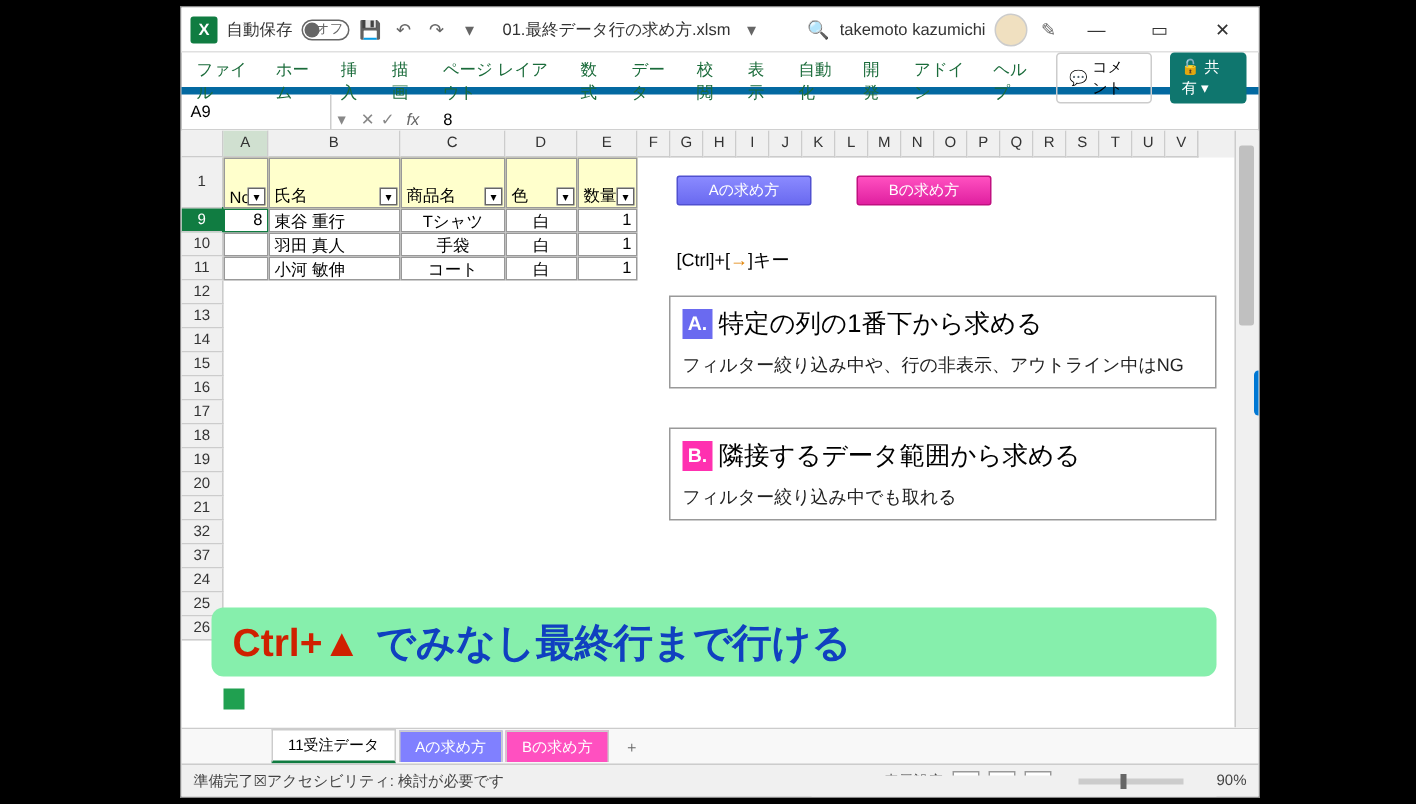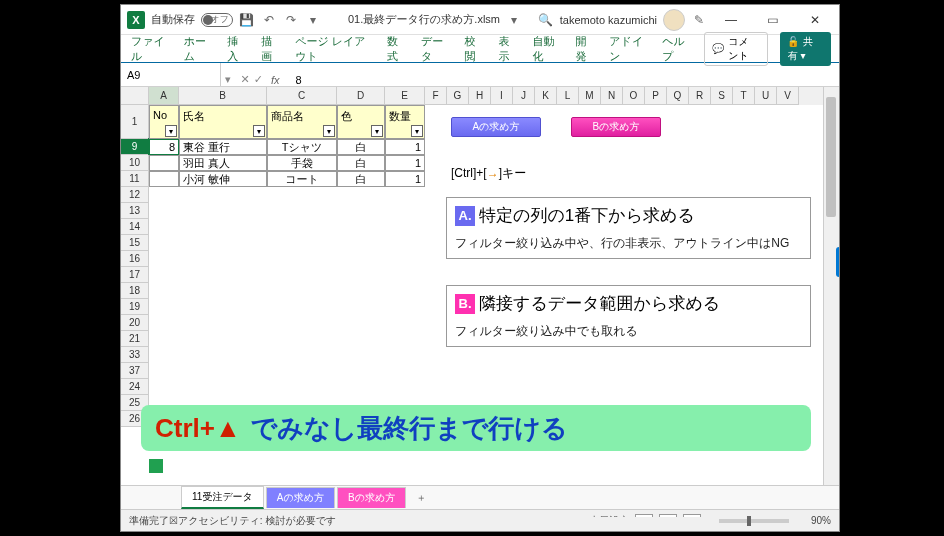--- a/index.html
+++ b/index.html
@@ -5,27 +5,27 @@
 *{box-sizing:border-box;margin:0;padding:0;font-family:"Meiryo UI","Yu Gothic UI",sans-serif}
 body{background:#000;width:944px;height:536px;overflow:hidden;position:relative}
 .window{position:absolute;left:120px;top:4px;width:720px;height:528px;background:#fff;border:1px solid #888;display:flex;flex-direction:column}
 .titlebar{height:30px;background:#fff;display:flex;align-items:center;padding:0 6px;font-size:11px;gap:6px;border-bottom:1px solid #e0e0e0}
 .excel-logo{width:18px;height:18px;background:#107c41;color:#fff;display:flex;align-items:center;justify-content:center;font-weight:bold;font-size:11px;border-radius:2px}
 .autosave-lbl{color:#333}
 .autosave-toggle{width:32px;height:14px;border:1px solid #666;border-radius:8px;background:#fff;position:relative;display:inline-block}
 .autosave-toggle::after{content:"オフ";position:absolute;right:3px;top:-1px;font-size:9px;color:#666}
 .autosave-toggle::before{content:"";position:absolute;left:1px;top:1px;width:10px;height:10px;border-radius:50%;background:#666}
 .tb-ico{width:16px;height:16px;display:inline-flex;align-items:center;justify-content:center;color:#666;font-size:12px}
-.filename{flex:0 0 auto;margin-left:21px;color:#333}
+.filename{flex:0 0 auto;margin-left:8px;color:#333}
 .search-ico{margin-left:auto;color:#666}
 .username{font-size:11px;color:#333}
 .avatar{width:22px;height:22px;border-radius:50%;background:#f0e0c0;border:1px solid #ccc}
 .winbtn{width:36px;height:28px;display:flex;align-items:center;justify-content:center;font-size:12px;color:#333}
 .winbtn.close{color:#333}
-.ribbon{height:28px;display:flex;align-items:center;padding:0 8px;gap:12px;font-size:11px;border-bottom:1px solid #0369a1}
+.ribbon{height:28px;display:flex;align-items:flex-start;padding:0 8px;gap:12px;font-size:11px;border-bottom:5px solid #0369a1}
 .ribbon-tab{color:#1a6b3a;cursor:pointer;padding:4px 2px}
 .comment-btn{margin-left:auto;border:1px solid #ccc;padding:2px 8px;border-radius:3px;font-size:10px;display:flex;align-items:center;gap:3px}
 .share-btn{background:#0f766e;color:#fff;padding:3px 8px;border-radius:3px;font-size:10px}
 .formula-row{height:24px;display:flex;align-items:flex-end;border-bottom:1px solid #d0d0d0;font-size:11px}
 .namebox{width:100px;border-right:1px solid #ccc;padding:0 6px;height:100%;display:flex;align-items:center}
 .fx-btns{display:flex;align-items:center;gap:4px;padding:0 6px;color:#888}
 .fx-label{font-style:italic;color:#666;margin:0 4px}
 .fbar-val{padding:0 6px}
 .grid-wrap{flex:1;position:relative;overflow:hidden;background:#fff}
 .colheads{display:flex;height:18px;background:#f0f0f0;font-size:10px;color:#333}
@@ -33,21 +33,21 @@
 .colhead{border-right:1px solid #ccc;border-bottom:1px solid #ccc;display:flex;align-items:center;justify-content:center;background:#f0f0f0}
 .colhead.sel{background:#d0e0d0}
 .colA{width:30px}.colB{width:88px}.colC{width:70px}.colD{width:48px}.colE{width:40px}
 .colnarrow{width:22px}
 .grid-body{position:relative}
 .row{display:flex;height:16px;font-size:10px}
 .row.tall{height:34px}
 .rhead{width:28px;background:#f0f0f0;border-right:1px solid #ccc;border-bottom:1px solid #ccc;display:flex;align-items:center;justify-content:center;color:#333;font-size:10px}
 .rhead.sel{background:#107c41;color:#fff}
 .cell{border-right:1px solid #d8d8d8;border-bottom:1px solid #d8d8d8;display:flex;align-items:center;padding:0 3px;overflow:hidden;white-space:nowrap}
-.hdr-cell{background:#ffffcc;border:1px solid #999;font-size:11px;align-items:flex-start;padding-top:3px;position:relative}
+.hdr-cell{background:#ffffcc;border:1px solid #999;font-size:11px;align-items:flex-end;padding-top:3px;position:relative}
 .filter-btn{position:absolute;bottom:1px;right:1px;width:12px;height:12px;border:1px solid #666;background:#fff;font-size:8px;display:flex;align-items:center;justify-content:center}
 .data-cell{border:1px solid #999;background:#fff;font-size:11px}
 .sel-cell{outline:2px solid #107c41;outline-offset:-1px}
 .num{justify-content:flex-end}
 .ctr{justify-content:center}
 .btn-a{position:absolute;left:330px;top:12px;width:90px;height:20px;background:linear-gradient(#8a8aff,#6a6af0);border:1px solid #5050d0;color:#fff;font-size:10px;display:flex;align-items:center;justify-content:center;border-radius:2px}
 .btn-b{position:absolute;left:450px;top:12px;width:90px;height:20px;background:linear-gradient(#ff50c0,#e020a0);border:1px solid #c01080;color:#fff;font-size:10px;display:flex;align-items:center;justify-content:center;border-radius:2px}
 .hint1{position:absolute;left:330px;top:60px;font-size:12px;color:#000}
 .arrow-key{color:#e08000;font-weight:bold}
 .section-a{position:absolute;left:325px;top:92px;width:365px;border:1px solid #999;padding:6px 8px;background:#fff}
@@ -230,21 +230,21 @@
       <div class="row">
           <div class="rhead">19</div>
         </div>
       <div class="row">
           <div class="rhead">20</div>
         </div>
       <div class="row">
           <div class="rhead">21</div>
         </div>
       <div class="row">
-          <div class="rhead">33</div>
+          <div class="rhead">32</div>
         </div>
       <div class="row">
           <div class="rhead">37</div>
         </div>
       <div class="row">
           <div class="rhead">24</div>
         </div>
       <div class="row">
           <div class="rhead">25</div>
         </div>

